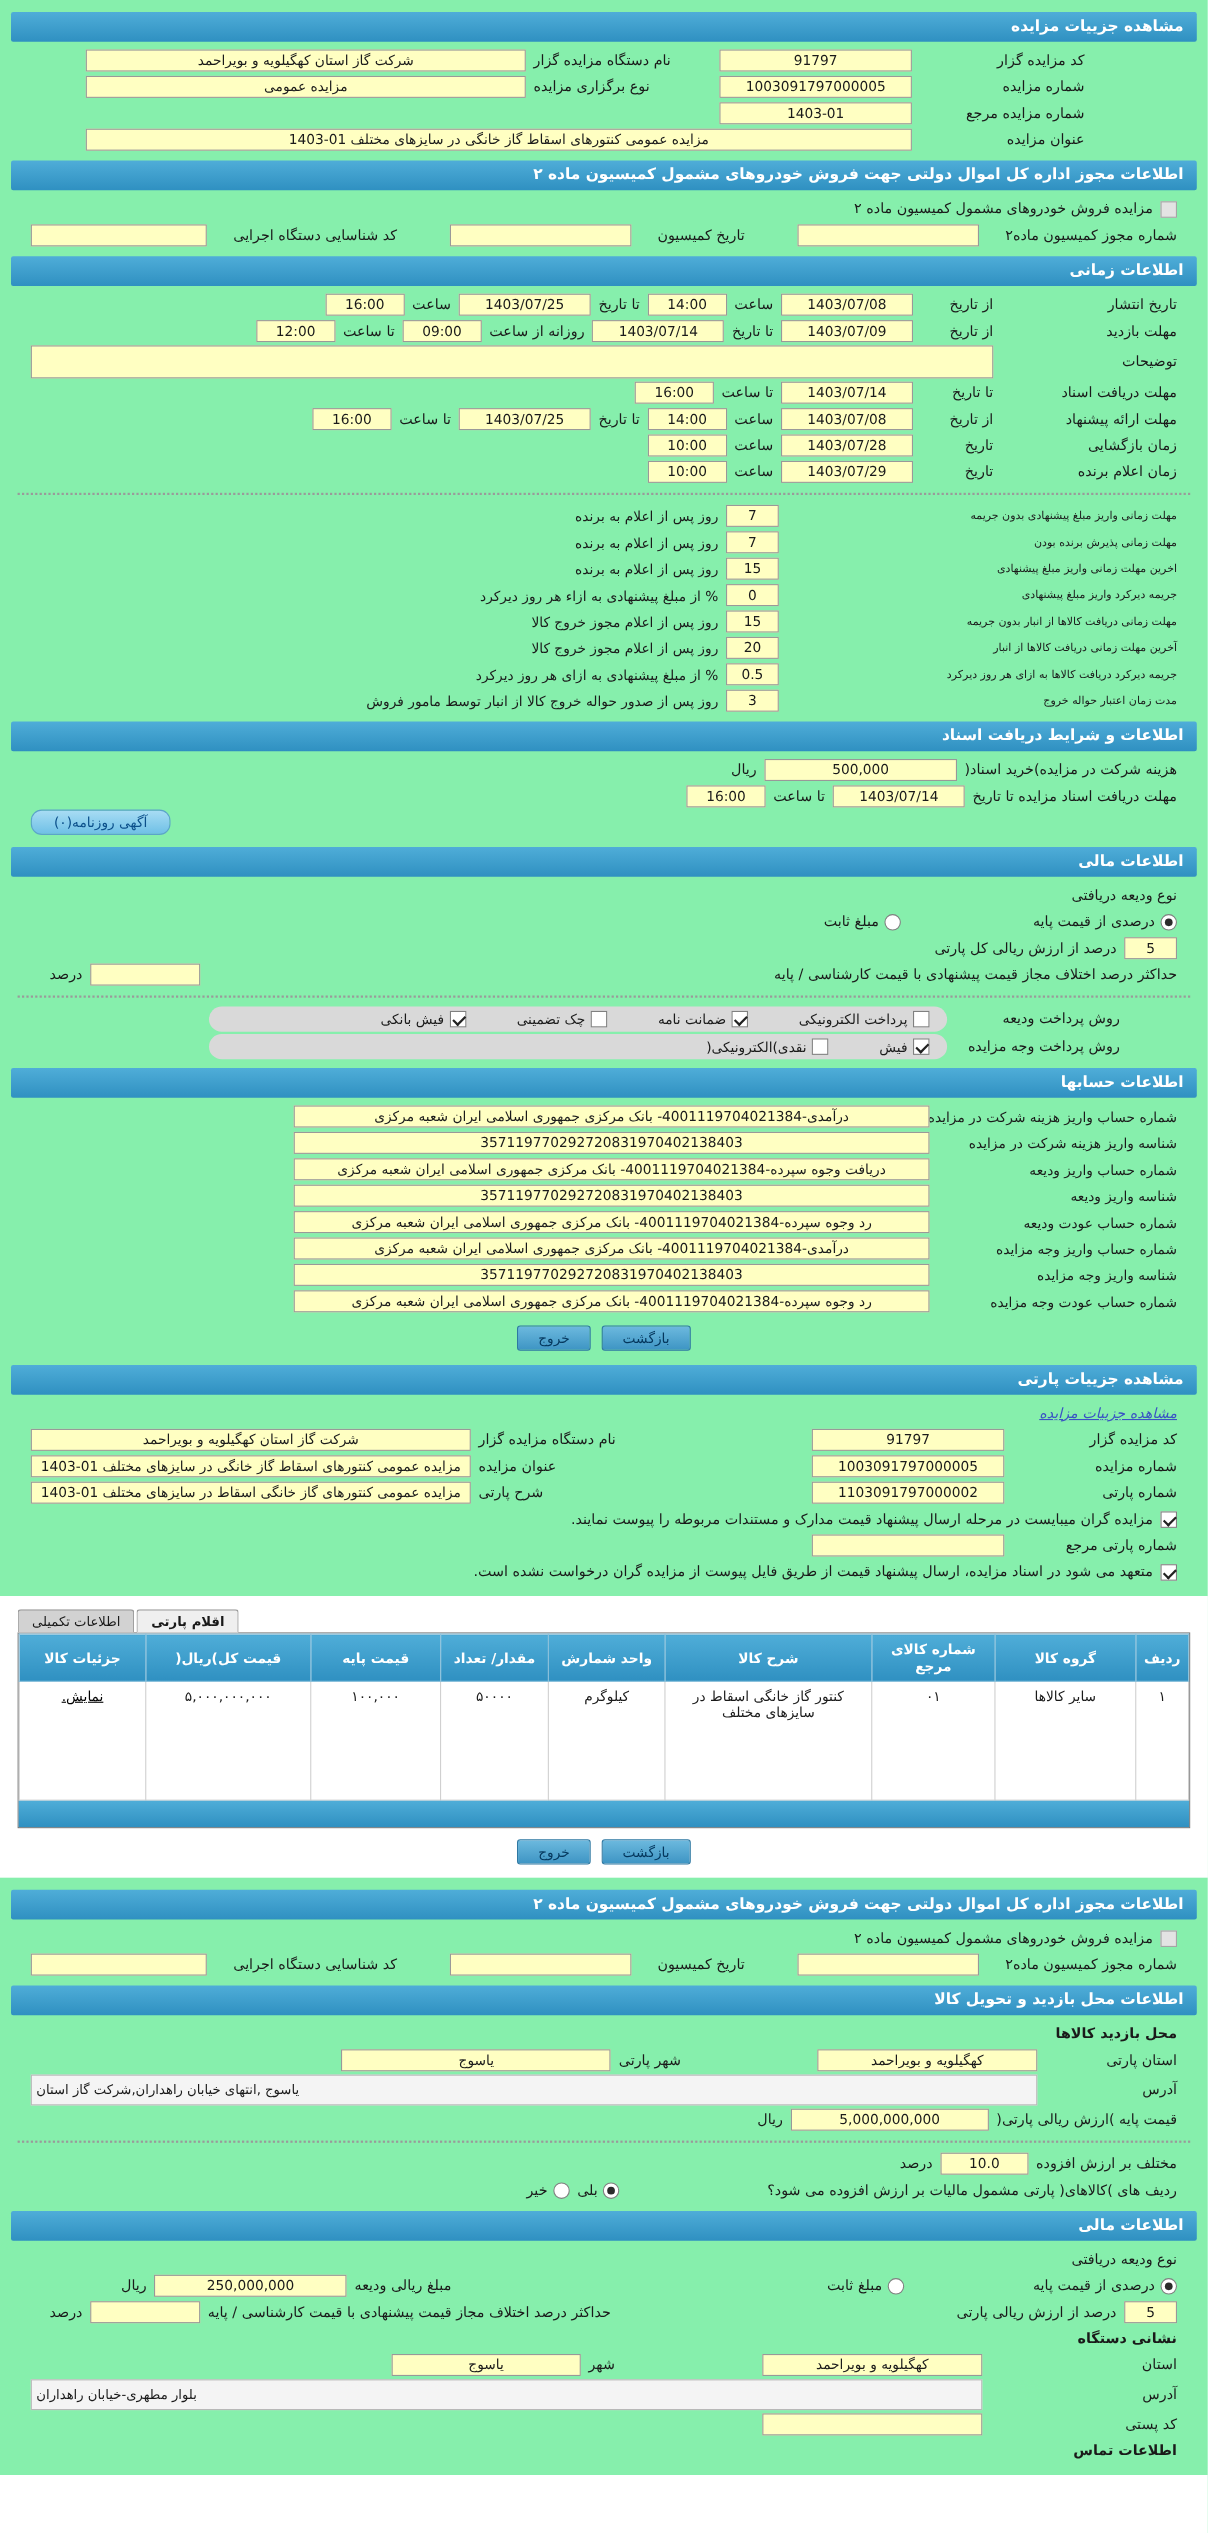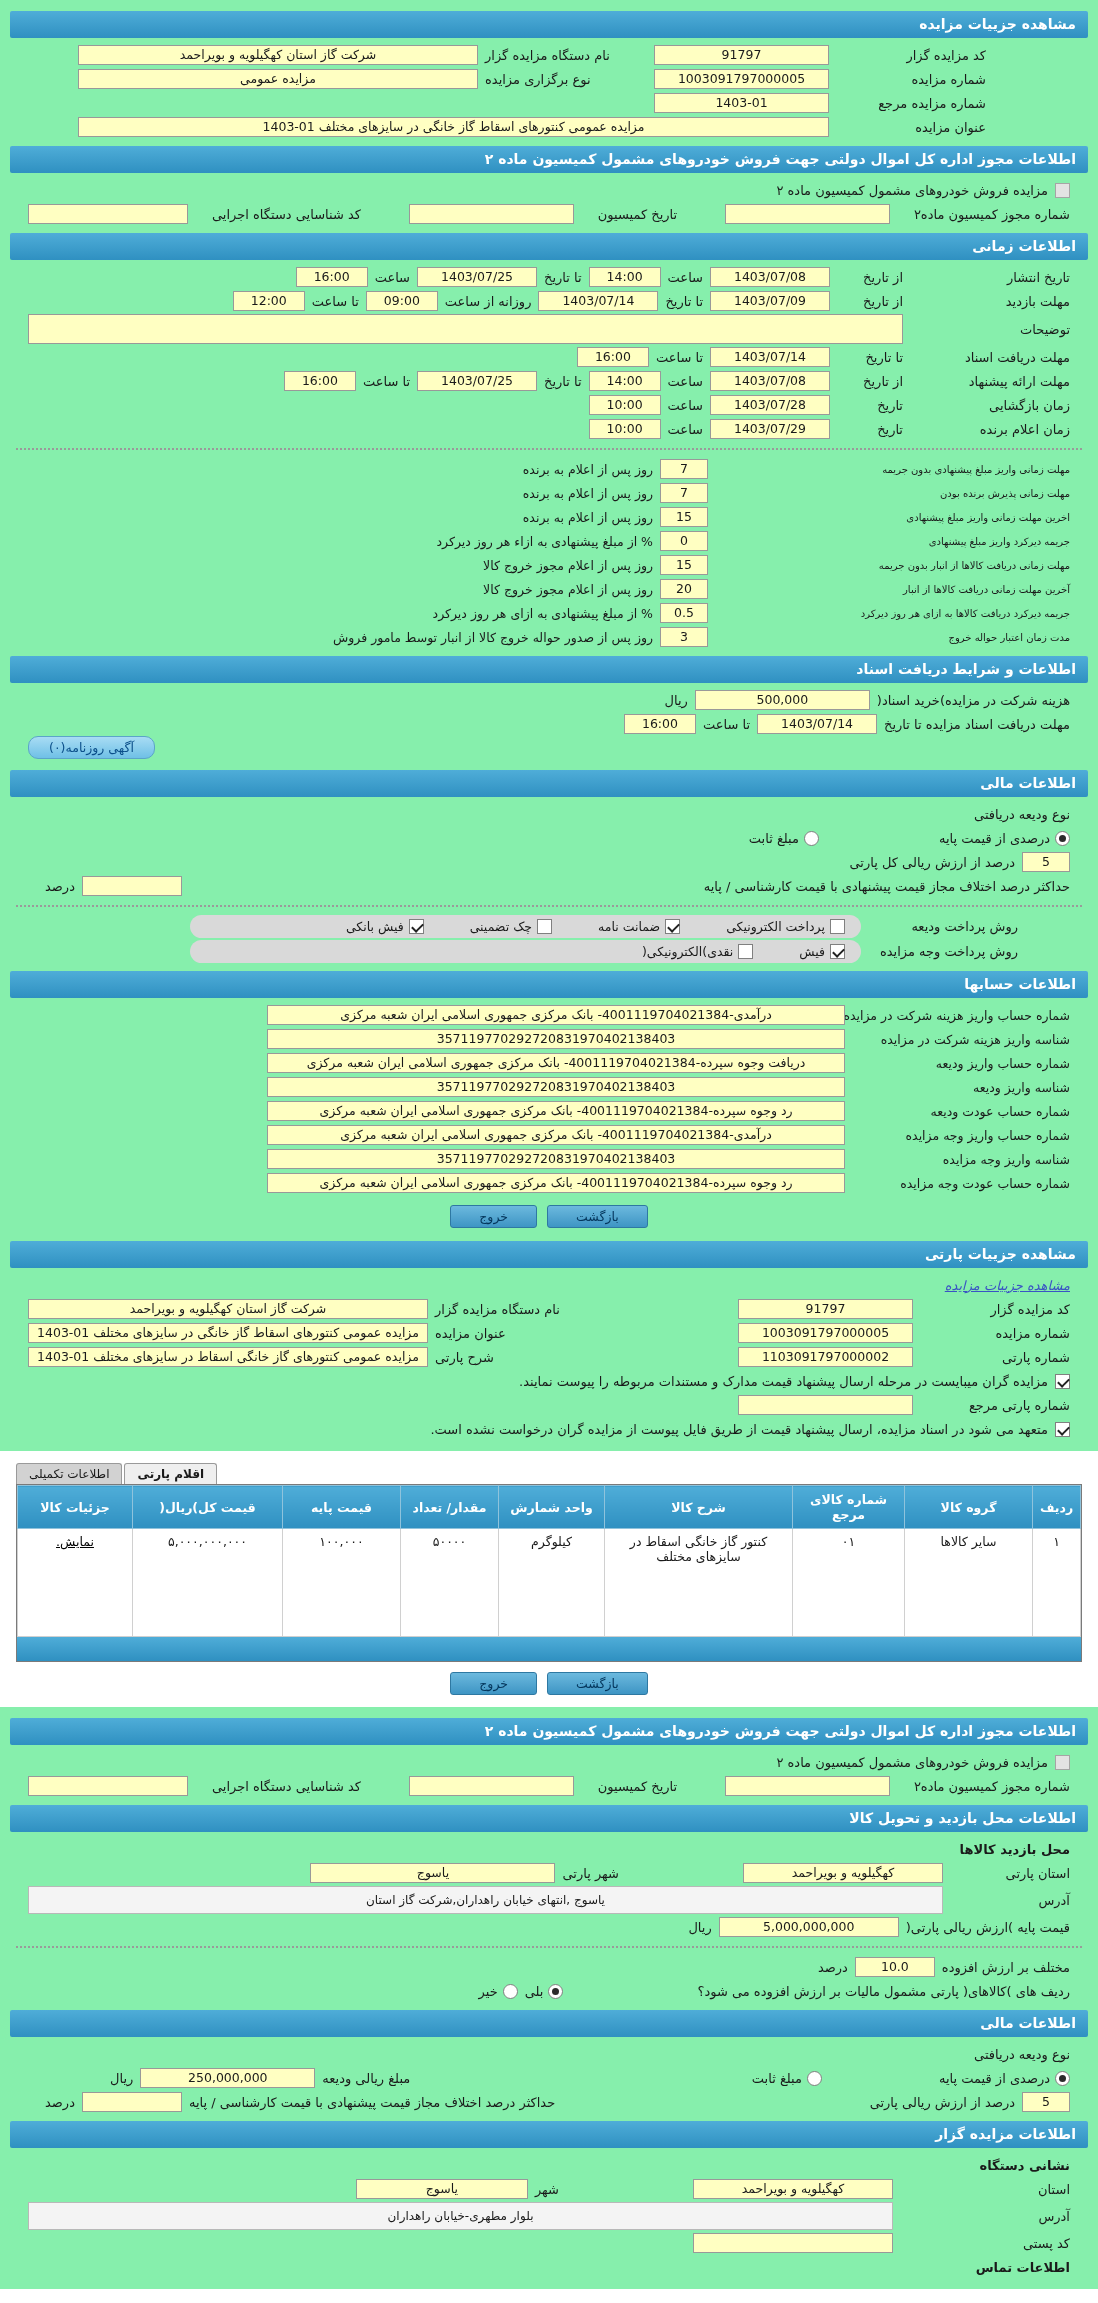--- a/index.html
+++ b/index.html
@@ -9,31 +9,31 @@
 .bar{margin:7px 10px 5px;background:linear-gradient(180deg,#4fadd8 0%,#2f90c1 100%);color:#fff;font-weight:bold;font-size:14px;padding:5px 12px 6px;border-radius:2px}
 .row{display:flex;align-items:center;gap:7px;min-height:24px;padding:1px 28px}
 .spread{justify-content:space-between}
 .grp{display:flex;align-items:center;gap:24px}
 .ind{padding-right:112px;padding-left:78px}
 .lbl{white-space:nowrap}
 .b{font-weight:bold}
 .sm{font-size:12.5px}
 .fld{background:#ffffc2;border:1px solid #999;height:20px;line-height:18px;padding:0 4px;font-size:12.5px;overflow:hidden;white-space:nowrap;text-align:center;flex:none}
 .fld.grow{flex:1}
-.fld.l{text-align:center}
+.fld.l{text-align:left}
 .fld.big{background:#f4f4f4;border-color:#b8b8b8;height:28px;line-height:26px;font-size:12px}
 .fld.tall{height:30px;line-height:28px}
 .sp{flex:1}
 .dashed{border-top:2px dotted #9a9a9a;margin:7px 16px}
 .chk{width:15px;height:15px;border:1px solid #808080;background:#fff;position:relative;flex:none;display:inline-block}
 .chk.dis{background:#e3e3e3;border-color:#a5a5a5}
 .chk.checked::after{content:"";position:absolute;left:2px;top:3px;width:9px;height:5px;border-left:2px solid #222;border-bottom:2px solid #222;transform:rotate(-45deg)}
 .radio{width:15px;height:15px;border:1px solid #808080;border-radius:50%;background:#fff;position:relative;flex:none;display:inline-block}
 .radio.checked::after{content:"";position:absolute;inset:3px;background:#2b2b2b;border-radius:50%}
-.btn{background:linear-gradient(180deg,#6cb9de,#3e95c4);color:#04365c;border:1px solid #2e78a2;border-radius:3px;font-size:12.5px;padding:3px 28px;font-family:inherit;cursor:pointer}
+.btn{background:linear-gradient(180deg,#6cb9de,#3e95c4);color:#04365c;border:1px solid #2e78a2;border-radius:3px;font-size:12.5px;padding:3px 18px;font-family:inherit;cursor:pointer}
 .btn-news{background:linear-gradient(180deg,#a8dcf4,#6fc0e6);color:#0b4f8a;border:1px solid #5ba4c9;border-radius:10px;font-size:12.5px;padding:3px 20px;font-family:inherit;cursor:pointer}
 .link{color:#3a53c4;font-style:italic;text-decoration:underline;font-size:13px;cursor:pointer}
 .pill{background:#d9d9d9;border-radius:12px;display:flex;align-items:center;gap:46px;padding:4px 16px;flex:1}
 .opt{display:flex;align-items:center;gap:5px}
 .dlbl{width:355px;white-space:nowrap;font-size:10px}
 .albl{width:218px;white-space:nowrap;font-size:12.5px}
 .tabs{display:flex;justify-content:flex-end;margin:10px 16px 0;gap:2px}
 .tab{border:1px solid #9a9a9a;border-bottom:none;background:#d2d2d2;padding:3px 12px;font-size:12px;border-radius:3px 3px 0 0;cursor:pointer}
 .tab.active{background:#efefef;font-weight:bold}
 .tbl-wrap{margin:0 16px;border:1px solid #7a7a7a;background:#fff}
@@ -478,21 +478,20 @@
   </div>
   <div class="row" style="padding-left:45px">
     <div class="fld" style="width:48px">5</div>
     <span class="lbl">درصد از ارزش ریالی پارتی</span>
     <span class="sp"></span>
     <span class="lbl">حداکثر درصد اختلاف مجاز قیمت پیشنهادی با قیمت کارشناسی / پایه</span>
     <div class="fld" style="width:100px"></div>
     <span class="lbl">درصد</span>
   </div>
 
-  <div class="bar">اطلاعات مزایده گزار</div>
   <div class="row">
     <span class="lbl b">نشانی دستگاه</span>
   </div>
   <div class="row">
     <span class="lbl" style="width:170px">استان</span>
     <div class="fld" style="width:200px">کهگیلویه و بویراحمد</div>
     <span style="width:120px"></span>
     <span class="lbl">شهر</span>
     <div class="fld" style="width:172px">یاسوج</div>
   </div>

